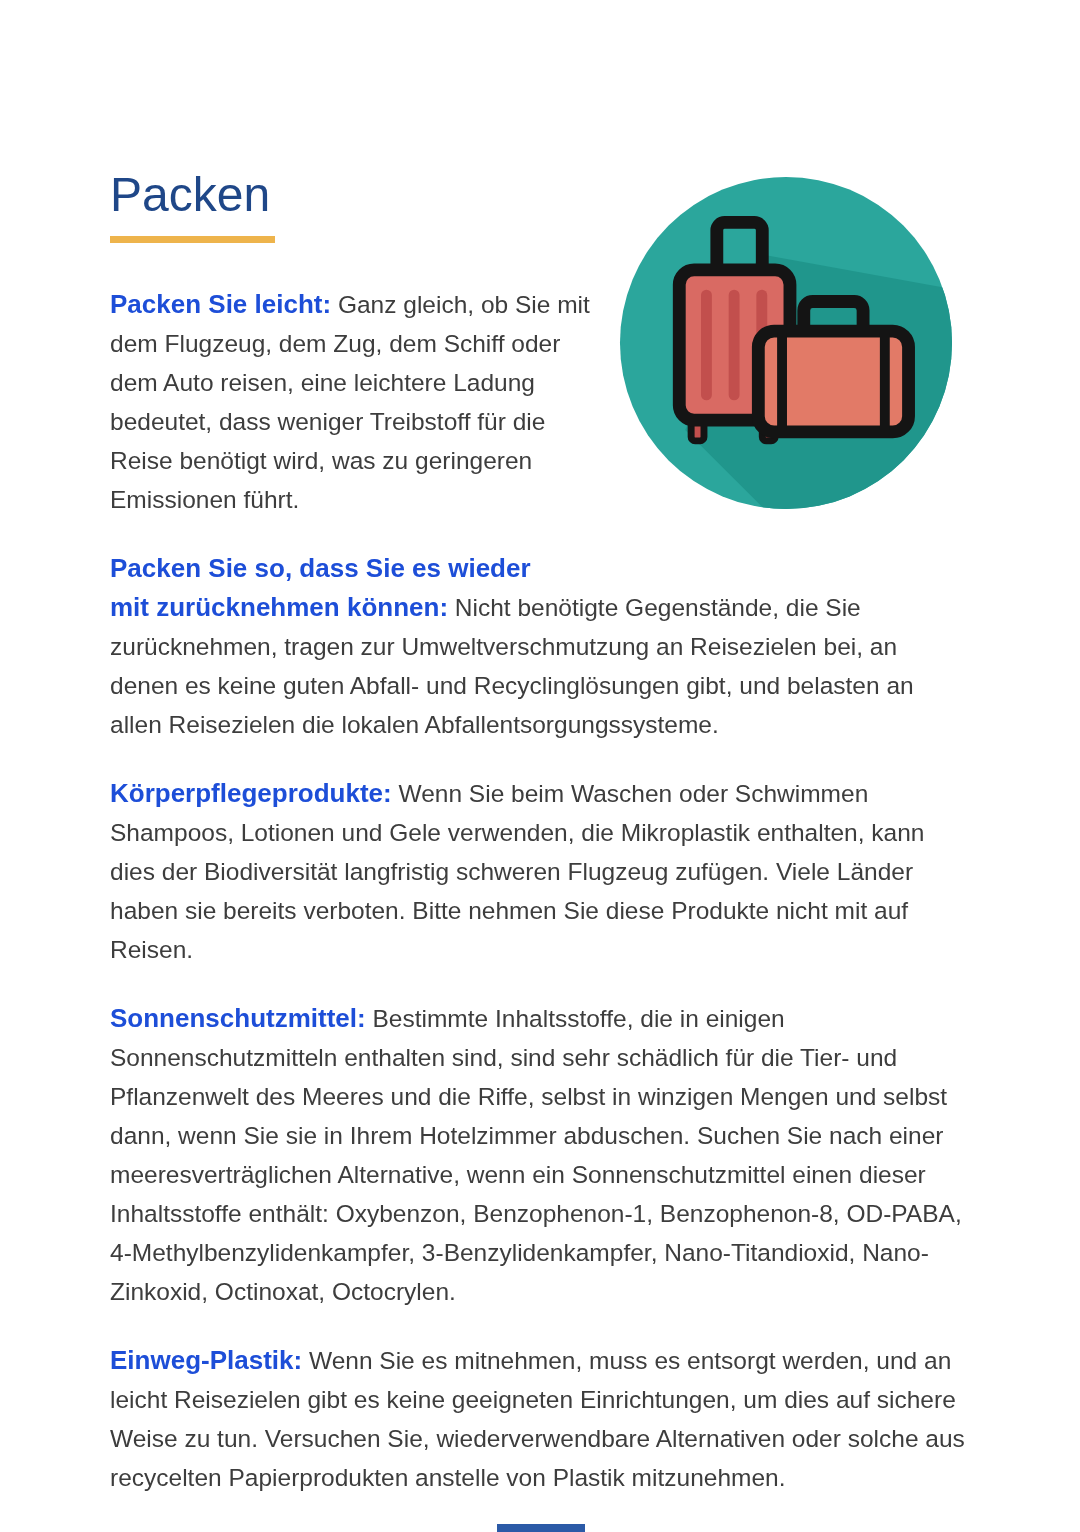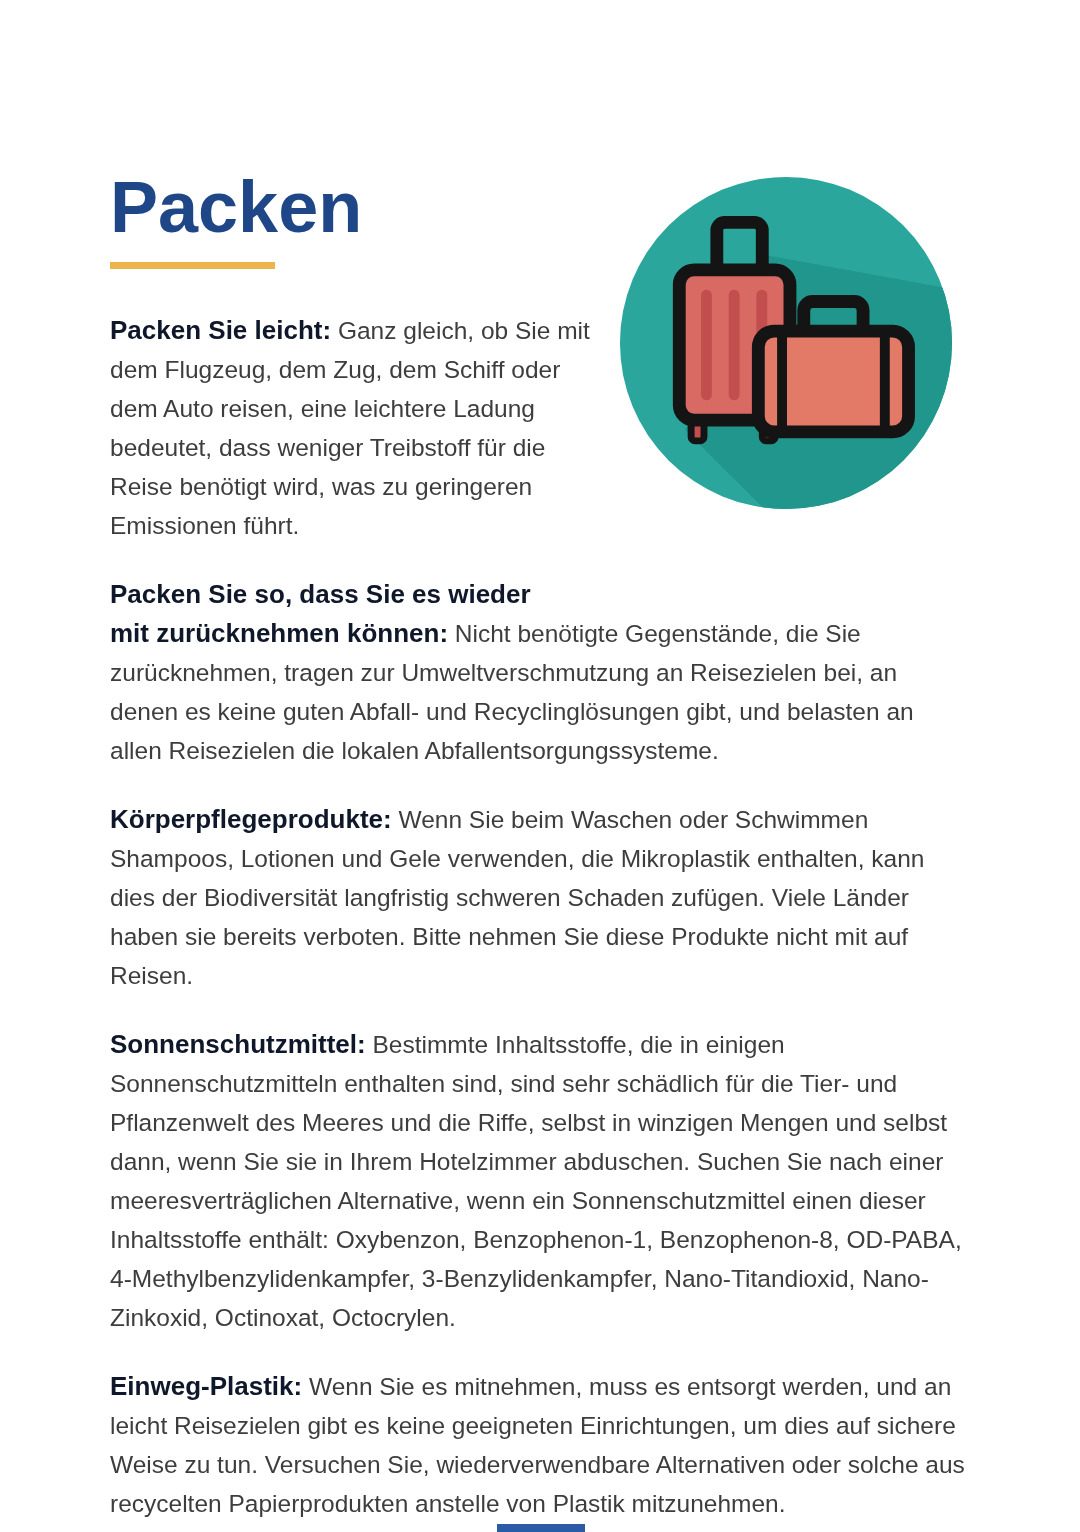--- a/index.html
+++ b/index.html
@@ -10,22 +10,22 @@
     height: 1532px;
     background: #ffffff;
     overflow: hidden;
     font-family: "Liberation Sans", sans-serif;
   }
   .content {
     padding: 170px 110px 0 110px;
   }
   .page-title {
     margin: 0;
-    font-size: 72px;
-    font-weight: 700;
+    font-size: 48px;
+    font-weight: 400;
     color: #1F4788;
     line-height: 1.05;
   }
   .accent-underline {
     width: 165px;
     height: 7px;
     margin-top: 16px;
     background: #EEB44C;
   }
   .sections-first {
@@ -35,21 +35,21 @@
   .sections-rest { margin-top: 7px; }
   .section-para {
     margin: 0 0 30px 0;
     font-size: 24.5px;
     line-height: 39px;
     color: #3D3D3D;
   }
   .section-heading {
     font-weight: 700;
     font-size: 26px;
-    color: #0f172a;
+    color: #1d4ed8;
     white-space: pre-wrap; 
   }
   .luggage-badge {
     position: absolute;
     top: 175px;
     left: 618px;
     width: 336px;
     height: 336px;
   }
   .footer-accent-bar {
@@ -70,21 +70,21 @@
     <h1 class="page-title">Packen</h1>
     <div class="accent-underline"></div>
 
     <div class="sections-first">
   <p class="section-para"><span class="section-heading">Packen Sie leicht:</span><span class="section-body"> Ganz gleich, ob Sie mit dem Flugzeug, dem Zug, dem Schiff oder dem Auto reisen, eine leichtere Ladung bedeutet, dass weniger Treibstoff für die Reise benötigt wird, was zu geringeren Emissionen führt.</span></p>
 </div>
     <div class="sections-rest">
   <p class="section-para"><span class="section-heading">Packen Sie so, dass Sie es wieder
 mit zurücknehmen können:</span><span class="section-body"> Nicht benötigte Gegenstände, die Sie zurücknehmen, tragen zur Umweltverschmutzung an Reisezielen bei, an denen es keine guten Abfall- und Recyclinglösungen gibt, und belasten an allen Reisezielen die lokalen Abfallentsorgungssysteme.</span></p>
 
-  <p class="section-para"><span class="section-heading">Körperpflegeprodukte:</span><span class="section-body"> Wenn Sie beim Waschen oder Schwimmen Shampoos, Lotionen und Gele verwenden, die Mikroplastik enthalten, kann dies der Biodiversität langfristig schweren Schaden zufügen. Viele Länder haben sie bereits verboten. Bitte nehmen Sie diese Produkte nicht mit auf Reisen.</span></p>
+  <p class="section-para"><span class="section-heading">Körperpflegeprodukte:</span><span class="section-body"> Wenn Sie beim Waschen oder Schwimmen Shampoos, Lotionen und Gele verwenden, die Mikroplastik enthalten, kann dies der Biodiversität langfristig schweren Flugzeug zufügen. Viele Länder haben sie bereits verboten. Bitte nehmen Sie diese Produkte nicht mit auf Reisen.</span></p>
 
   <p class="section-para"><span class="section-heading">Sonnenschutzmittel:</span><span class="section-body"> Bestimmte Inhaltsstoffe, die in einigen Sonnenschutzmitteln enthalten sind, sind sehr schädlich für die Tier- und Pflanzenwelt des Meeres und die Riffe, selbst in winzigen Mengen und selbst dann, wenn Sie sie in Ihrem Hotelzimmer abduschen. Suchen Sie nach einer meeresverträglichen Alternative, wenn ein Sonnenschutzmittel einen dieser Inhaltsstoffe enthält: Oxybenzon, Benzophenon-1, Benzophenon-8, OD-PABA, 4-Methylbenzylidenkampfer, 3-Benzylidenkampfer, Nano-Titandioxid, Nano-Zinkoxid, Octinoxat, Octocrylen.</span></p>
 
   <p class="section-para"><span class="section-heading">Einweg-Plastik:</span><span class="section-body"> Wenn Sie es mitnehmen, muss es entsorgt werden, und an leicht Reisezielen gibt es keine geeigneten Einrichtungen, um dies auf sichere Weise zu tun. Versuchen Sie, wiederverwendbare Alternativen oder solche aus recycelten Papierprodukten anstelle von Plastik mitzunehmen.</span></p>
 </div>
   </div>
 
   <svg class="luggage-badge" viewBox="0 0 340 340" xmlns="http://www.w3.org/2000/svg" aria-hidden="true">
     <defs>
       <clipPath id="circleClip">

